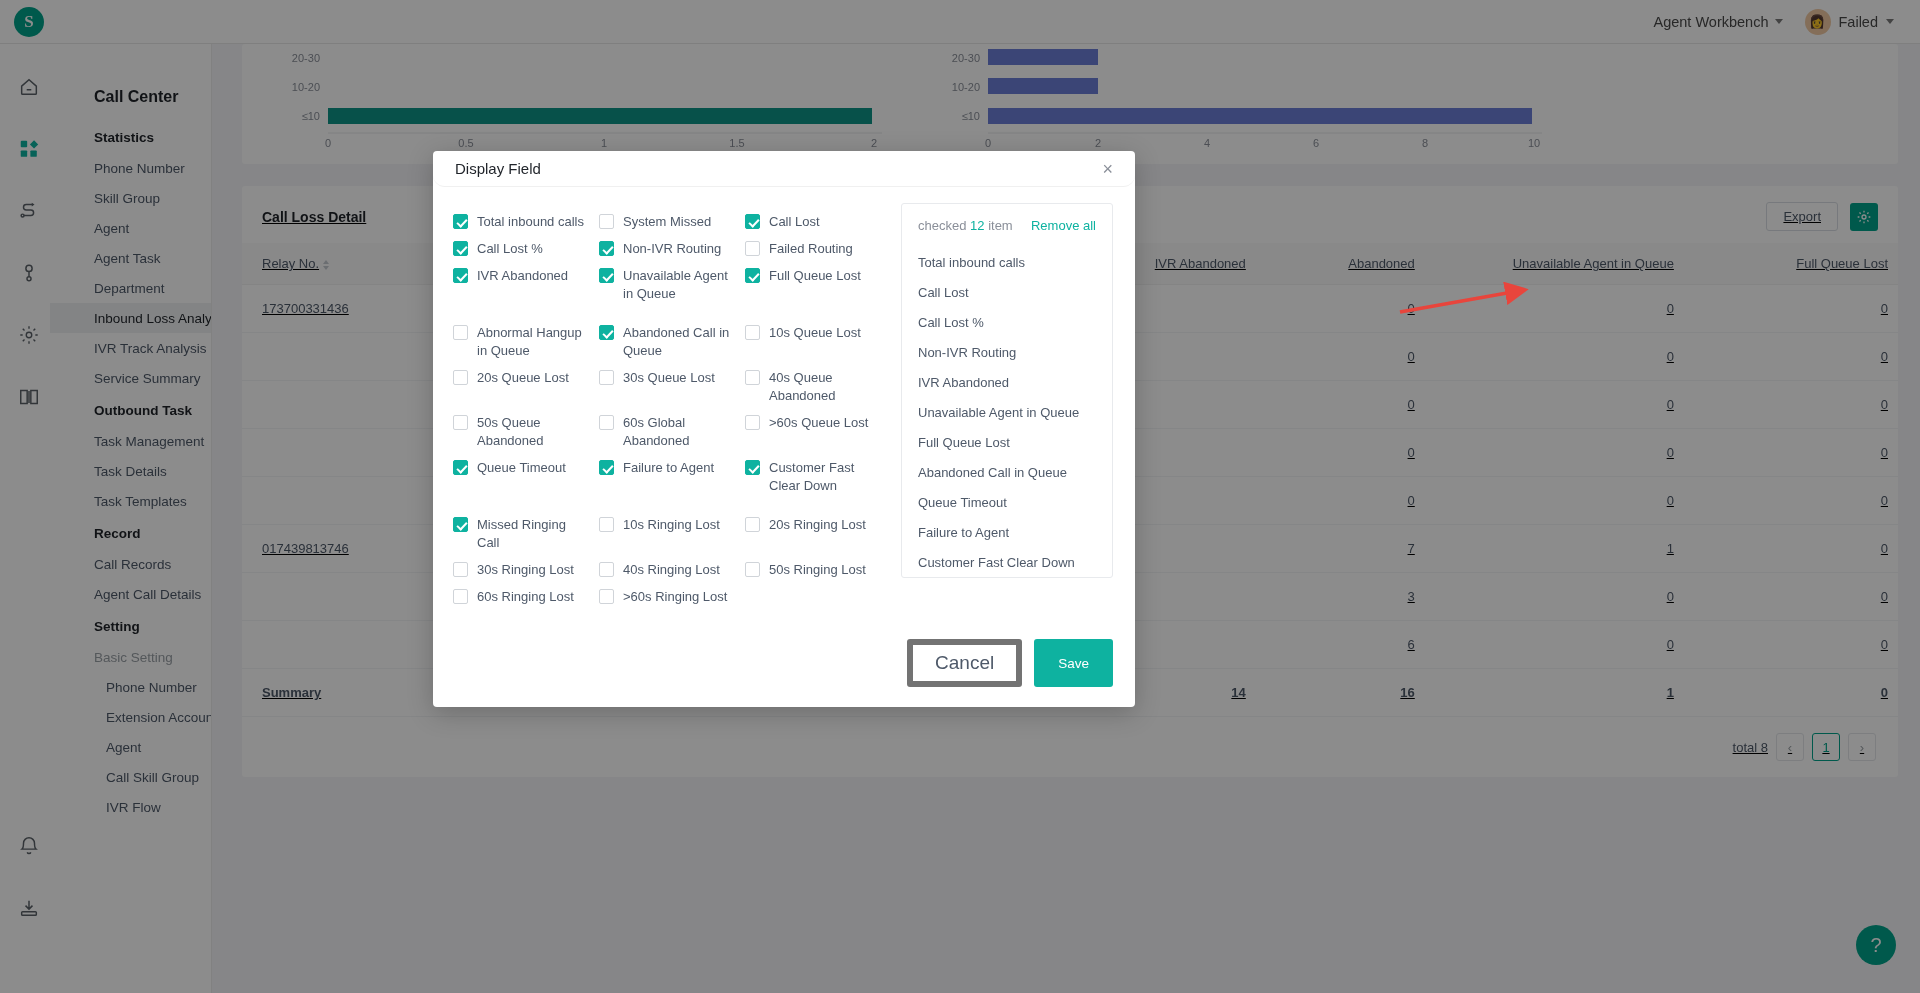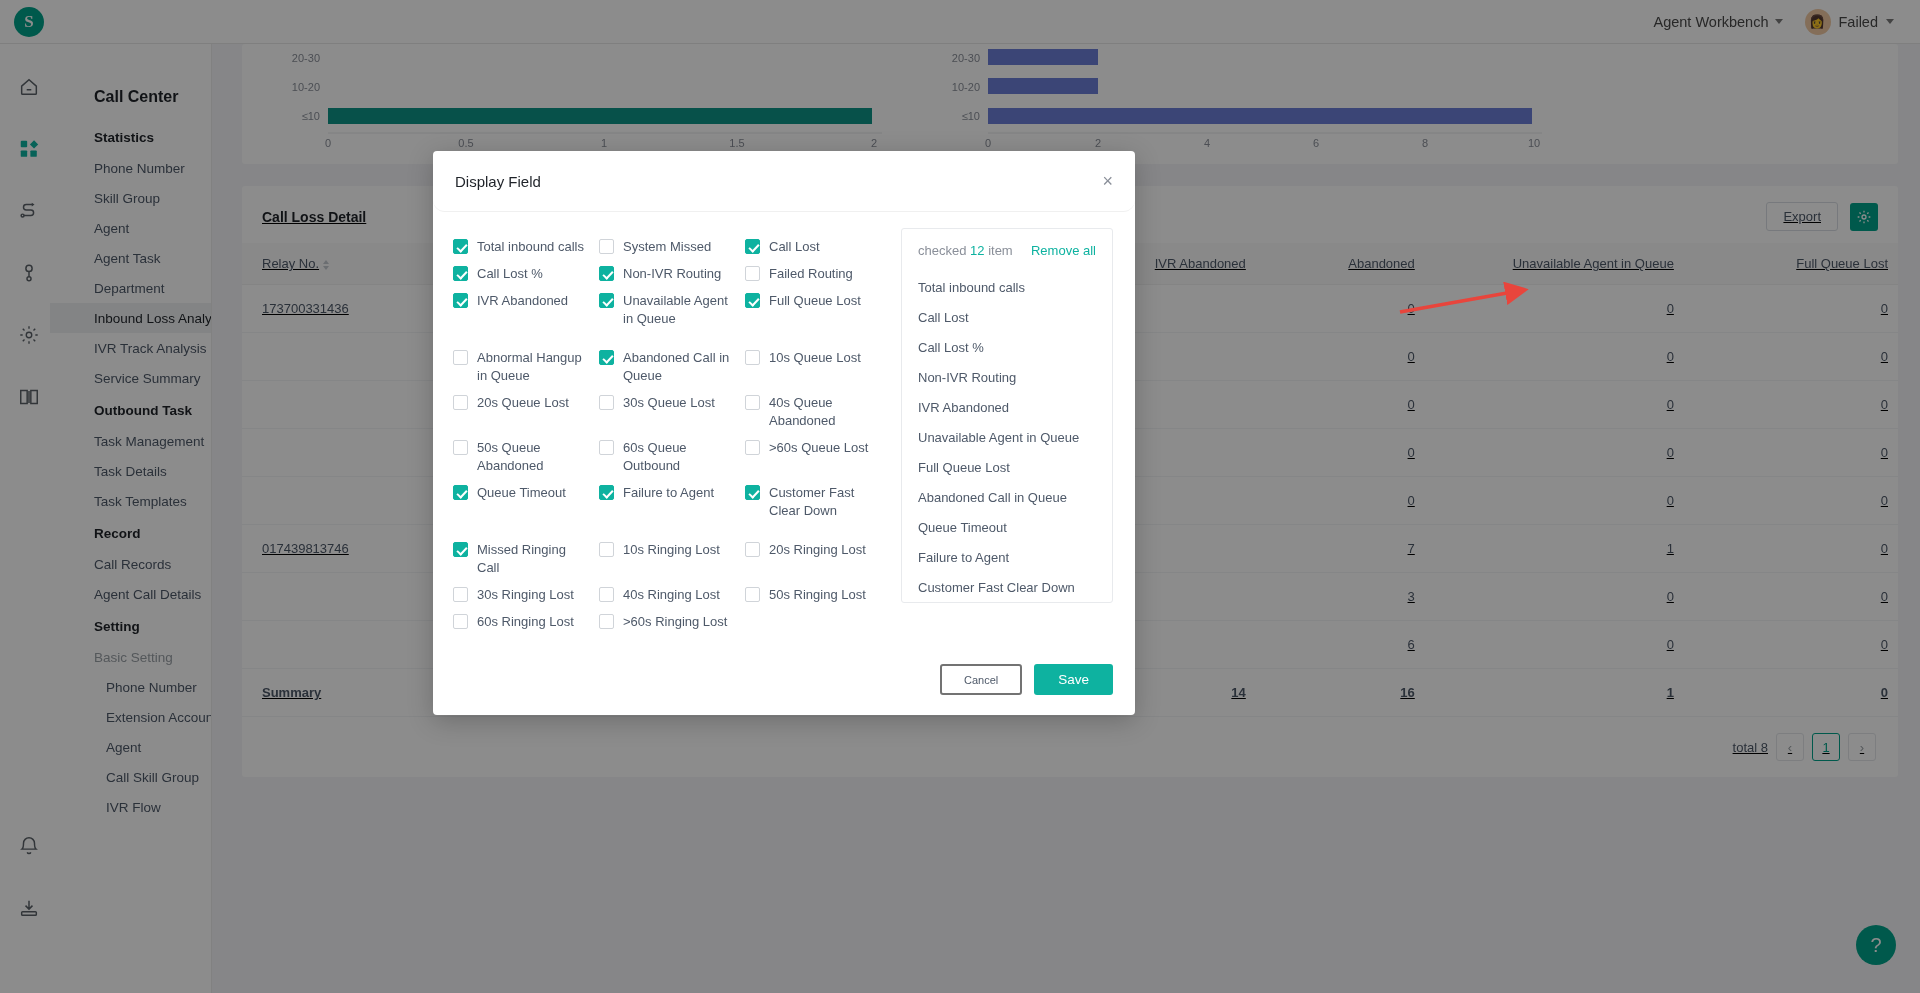--- a/index.html
+++ b/index.html
@@ -131,21 +131,21 @@
 
   
   .arrow-annot { position: absolute; z-index: 60; pointer-events: none; }
 
   
   .modal {
     position: absolute; z-index: 70;
     left: 433px; top: 151px; width: 702px;
     background: #fff; border-radius: 4px; box-shadow: 0 6px 26px rgba(0,0,0,0.22);
   }
-  .modal-head { height: 61px; display: flex; align-items: center; padding: 0 22px; border-bottom: 1px solid #f0f0f0; border-radius: 12px; }
+  .modal-head { height: 36px; display: flex; align-items: center; padding: 0 22px; border-bottom: 1px solid #f0f0f0; border-radius: 12px; }
   .modal-title { font-size: 15px; color: #1f2329; }
   .modal-close { margin-left: auto; font-size: 18px; color: #8a8f99; cursor: pointer; line-height: 1; }
   .modal-body { display: flex; padding: 16px 0 10px 0; }
   .fields { flex: 1; padding: 10px 0 0 20px; }
   .frow { display: flex; margin-bottom: 9px; }
   .fcell { width: 146px; display: flex; align-items: flex-start; gap: 9px; padding-right: 8px; }
   .spacer-row { height: 12px; }
 
   .cb {
     width: 15px; height: 15px; border-radius: 2px; border: 1px solid #d0d4d9;
@@ -167,22 +167,22 @@
   .cp-count { font-size: 13px; color: #8a8f99; }
   .cp-count b { color: #0eb2a0; font-weight: normal; }
   .cp-remove { margin-left: auto; font-size: 13px; color: #0eb2a0; cursor: pointer; }
   .cp-list { flex: 1; overflow-y: auto; padding: 4px 16px 10px 16px; position: relative; }
   .cp-item { font-size: 13px; color: #4e5969; padding: 7.5px 0; white-space: nowrap; cursor: pointer; }
   .cp-list::-webkit-scrollbar { width: 4px; }
   .cp-list::-webkit-scrollbar-thumb { background: #dfe3e8; border-radius: 2px; }
 
   .modal-foot { display: flex; justify-content: flex-end; gap: 12px; padding: 14px 22px 20px 22px; }
   .btn-cancel {
-    border: 2px solid #737373; background: #fff; color: #4e5969;
-    font-size: 11px; padding: 7px 22px; border-radius: 3px; cursor: pointer;
+    border: 6px solid #737373; background: #fff; color: #4e5969;
+    font-size: 19px; padding: 7px 22px; border-radius: 3px; cursor: pointer;
     font-family: "Liberation Sans", sans-serif;
   }
   .btn-save {
     border: none; background: #0eb2a0; color: #fff;
     font-size: 13.5px; padding: 8px 24px; border-radius: 3px; cursor: pointer;
     font-family: "Liberation Sans", sans-serif;
   }
 </style>
 </head>
 <body>
@@ -589,21 +589,21 @@
               <span class="flabel">40s Queue Abandoned</span>
             </div>
           </div>
           <div class="frow">
             <div class="fcell">
               <span class="cb"></span>
               <span class="flabel">50s Queue Abandoned</span>
             </div>
             <div class="fcell">
               <span class="cb"></span>
-              <span class="flabel">60s Queue Outbound</span>
+              <span class="flabel">60s Global Abandoned</span>
             </div>
             <div class="fcell">
               <span class="cb"></span>
               <span class="flabel">&gt;60s Queue Lost</span>
             </div>
           </div>
           <div class="frow">
             <div class="fcell">
               <span class="cb checked"></span>
               <span class="flabel">Queue Timeout</span>

